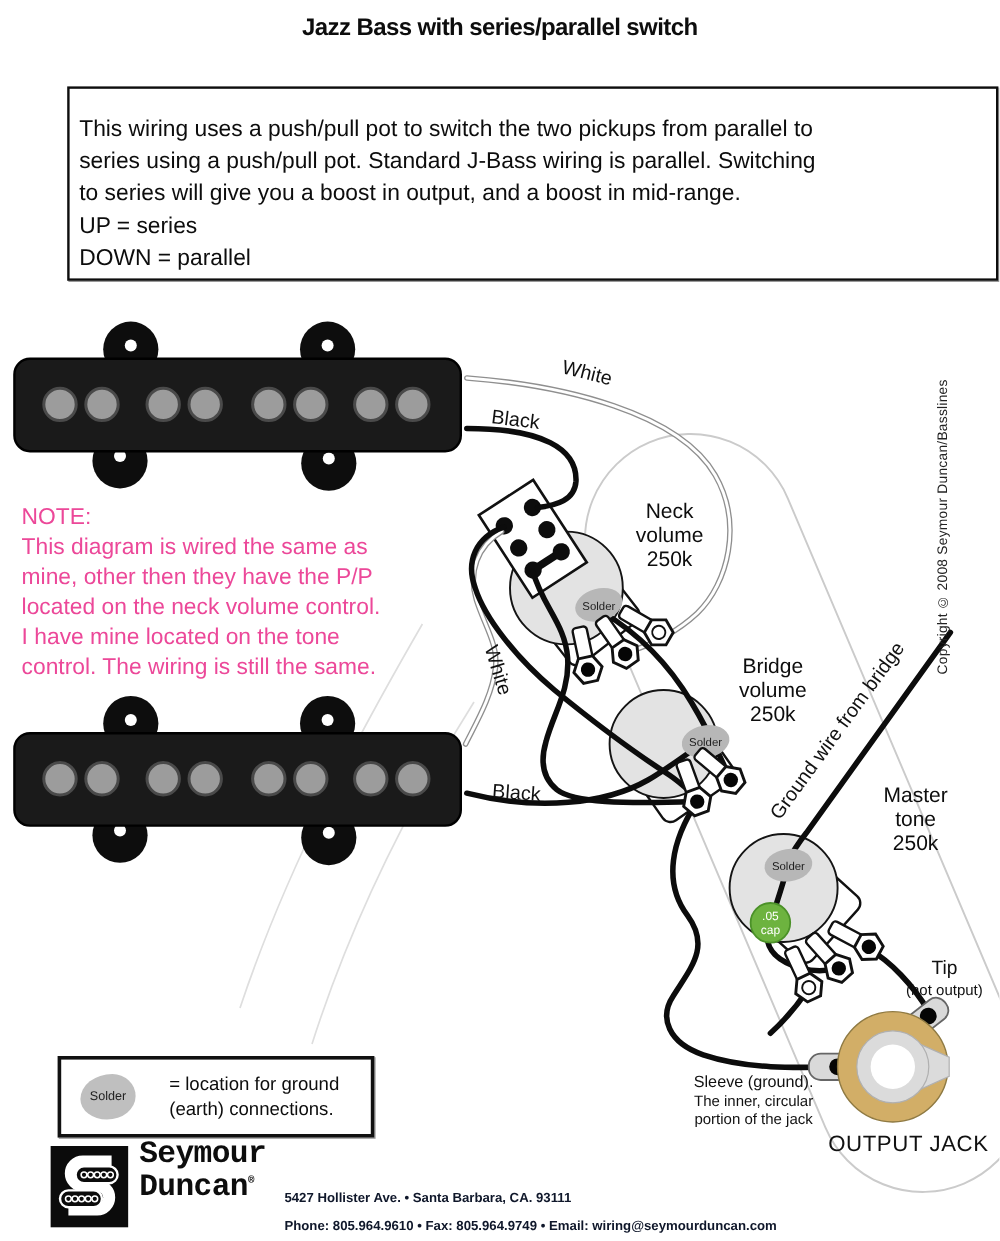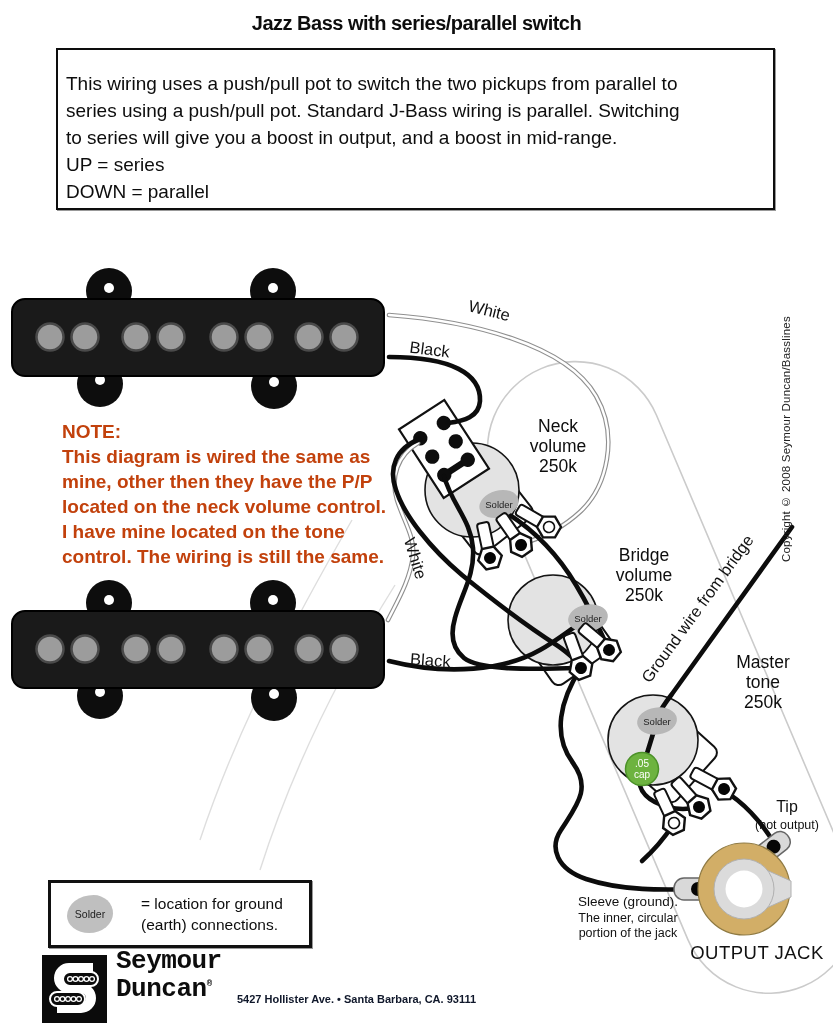--- a/index.html
+++ b/index.html
@@ -1,25 +1,25 @@
 <!DOCTYPE html>
 <html><head>
 <meta charset="utf-8">
 <style>
   html,body{margin:0;padding:0;background:#fff;}
   .page{position:relative;width:833px;height:1034px;background:#fff;overflow:hidden;
         font-family:"Liberation Sans",sans-serif;color:#0d0d0d;}
   .title{position:absolute;top:12px;left:0;width:100%;text-align:center;
          font-size:20px;font-weight:bold;letter-spacing:-0.5px;}
-  .desc-box{position:absolute;left:56px;top:48px;width:719px;height:162px;
+  .desc-box{position:absolute;left:56px;top:72px;width:776px;height:162px;
             border:2.5px solid #0d0d0d;box-sizing:border-box;background:#fff;
             padding:20px 8px 0 8px;font-size:19px;line-height:27px;box-shadow:1px 1px 0 #999;}
   .desc-box .c{}
-  .note{position:absolute;left:18px;top:419px;width:360px;font-size:19px;font-weight:bold;
-        line-height:25px;color:#c2410c;margin-left:44px;}
+  .note{position:absolute;left:18px;top:419px;width:360px;font-size:19px;font-weight:normal;
+        line-height:25px;color:#ec4899;}
   .copyright{position:absolute;left:780px;top:296px;height:266px;width:18px;
              writing-mode:vertical-rl;transform:rotate(180deg);font-size:11.5px;color:#222;
              letter-spacing:0.2px;white-space:nowrap;}
   .legend-box{position:absolute;left:48px;top:880px;width:264px;height:68px;
               border:3px solid #111;box-sizing:border-box;background:#fff;
               display:flex;align-items:center;padding-left:16px;box-shadow:1px 1px 0 #999;}
   .legend-blob{width:46px;height:38px;background:#bfbfbf;flex:0 0 auto;
                border-radius:58% 42% 52% 48% / 55% 48% 52% 45%;
                display:flex;align-items:center;justify-content:center;
                font-size:10.5px;color:#222;}
@@ -323,15 +323,16 @@
     </g>
   </svg>
 
   <div class="brand">
     <div>Seymour</div>
     <div><span>Duncan</span><sup>®</sup></div>
   </div>
 
   <div class="address">
     <div>5427 Hollister Ave.  •  Santa Barbara, CA. 93111</div>
+    <div>Phone: 805.964.9610  •  Fax: 805.964.9749  •  Email: wiring@seymourduncan.com</div>
   </div>
 
 </div>
 
 </body></html>

